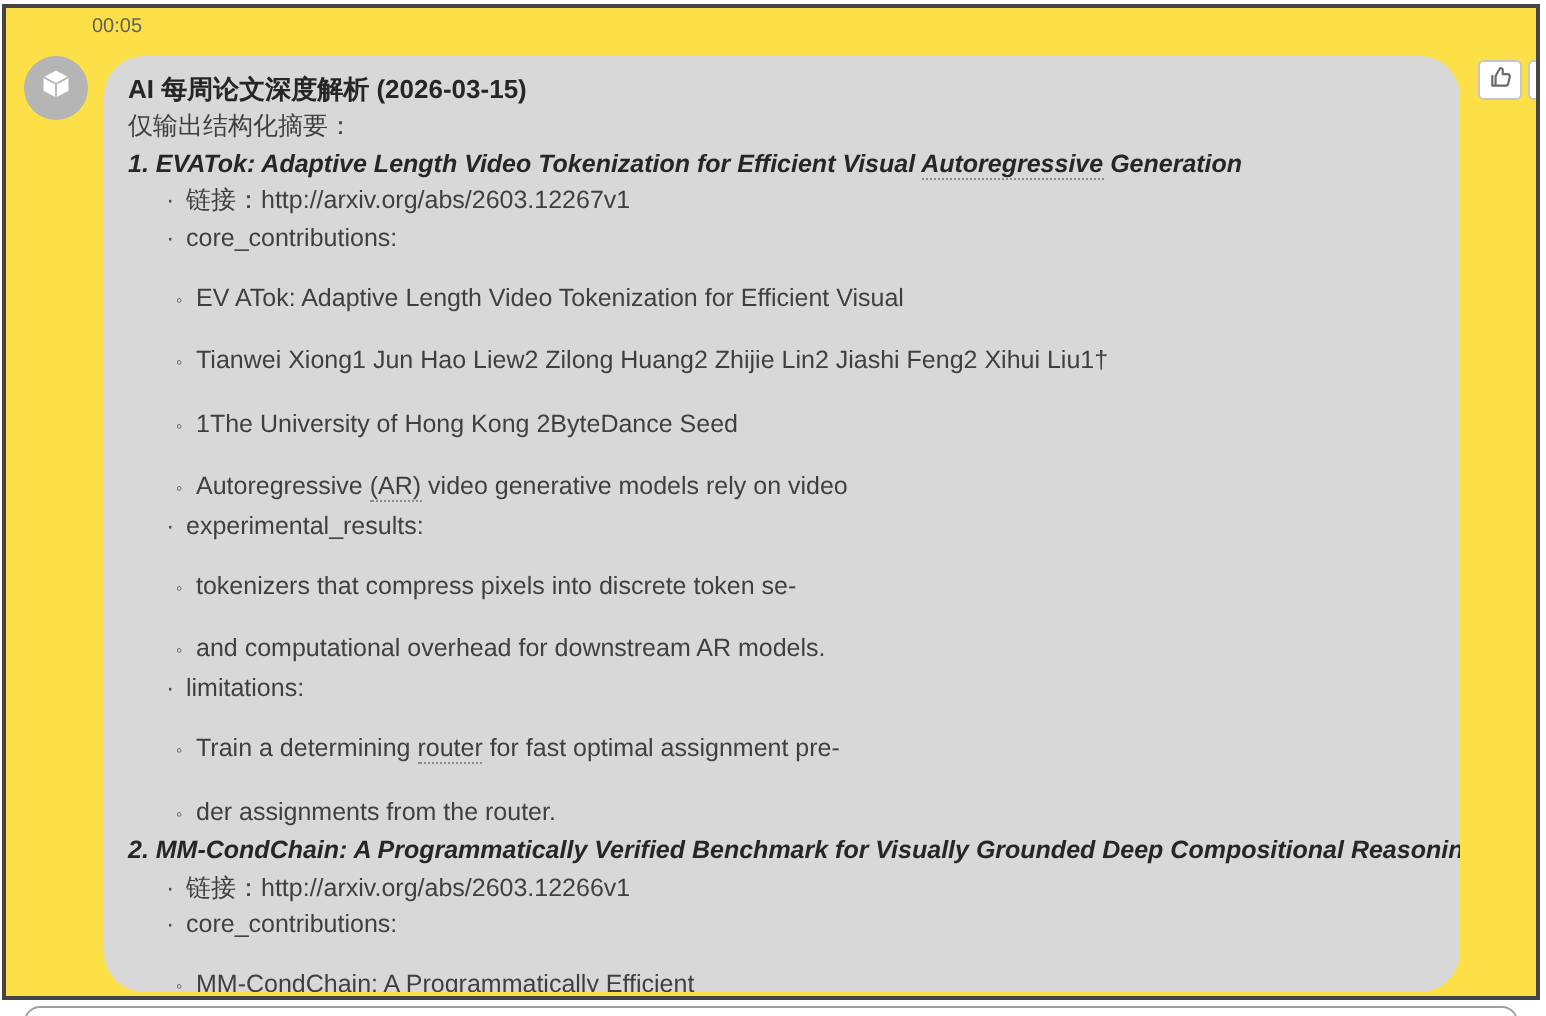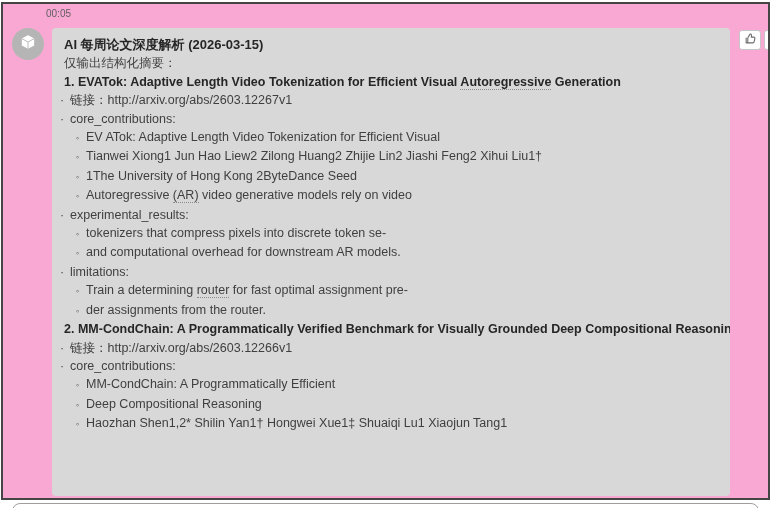--- a/index.html
+++ b/index.html
@@ -3,54 +3,54 @@
 <meta charset="utf-8">
 <style>
   html,body{margin:0;padding:0;}
   body{
     width:773px;height:508px;position:relative;background:#ffffff;
     font-family:"Liberation Sans","DejaVu Sans",sans-serif;
     overflow:hidden;
   }
   .frame{
     position:absolute;left:1px;top:2px;width:765px;height:494px;
-    border:2px solid #454545;background:#f9a8d4;overflow:hidden;
+    border:2px solid #454545;background:#fde047;overflow:hidden;
   }
   .timestamp{
     position:absolute;left:43px;top:4px;
     font-size:10px;color:#5f5f5f;
   }
   .avatar{
     position:absolute;left:9px;top:24px;width:32px;height:32px;
     border-radius:50%;background:#b5b5b5;
     display:flex;align-items:center;justify-content:center;
   }
   .avatar svg{width:20px;height:20px;}
   .bubble{
     position:absolute;left:49px;top:24px;width:678px;height:468px;
-    background:#d8d8d8;border-radius:4px;
+    background:#d8d8d8;border-radius:20px;
     padding:8px 0 0 0;box-sizing:border-box;overflow:hidden;
   }
   .actions{
     position:absolute;left:736px;top:26px;display:flex;gap:3px;
   }
   .action-btn{
     width:22px;height:20px;background:#ffffff;border:1px solid #c6c6c6;
     border-radius:3px;display:flex;align-items:center;justify-content:center;
     padding:0;cursor:pointer;flex:0 0 auto;
   }
   .action-btn svg{width:13px;height:13px;}
   .line{
     line-height:18.4px;font-size:12.5px;color:#3f3f3f;
     padding:0 12px;white-space:nowrap;
   }
   .line.title{font-weight:bold;font-size:13px;color:#262626;}
-  .line.heading{font-weight:bold;color:#262626;}
-  .line.bullet1{padding-left:8px;}
-  .line.bullet2{padding-left:24px;}
+  .line.heading{font-weight:bold;color:#262626;font-style:italic;}
+  .line.bullet1{padding-left:31px;}
+  .line.bullet2{padding-left:36px;margin-top:12px;}
   .marker{display:inline-block;width:10px;color:#4a4a4a;}
   .bullet2 .marker{font-size:9px;}
   .dotted{border-bottom:1px dotted #8c8c8c;}
   .reply-box{
     position:absolute;left:12px;top:503px;width:745px;height:20px;
     background:#ffffff;border:1px solid #9e9e9e;
     border-radius:8px 8px 0 0;
   }
 </style>
 </head>

